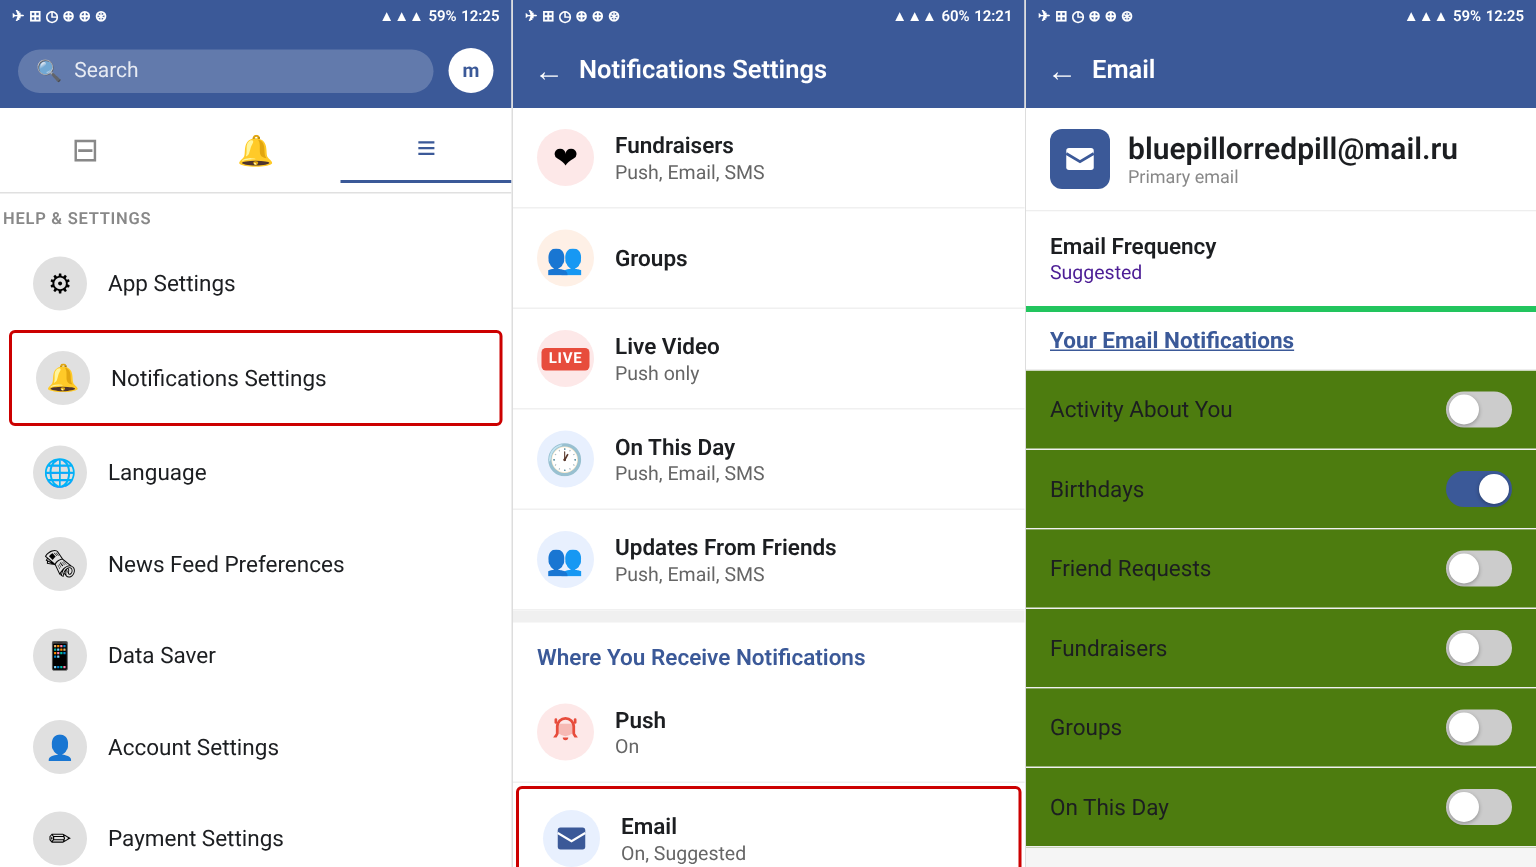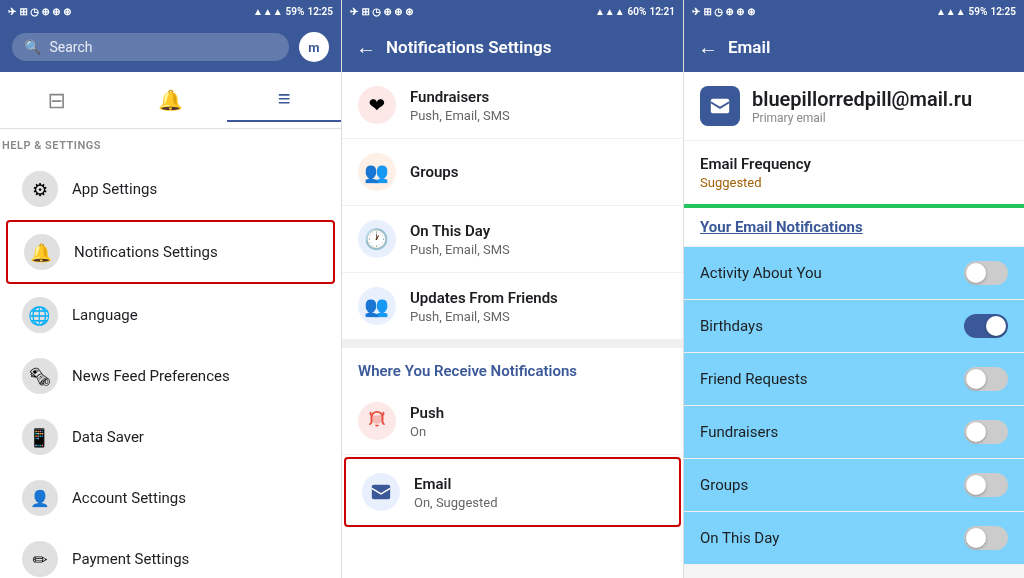--- a/index.html
+++ b/index.html
@@ -279,36 +279,36 @@
       padding: 14px 16px;
       border-bottom: 4px solid #22c55e;
     }
     .freq-label {
       font-size: 15px;
       font-weight: 600;
       color: #1c1e21;
     }
     .freq-value {
       font-size: 13px;
-      color: #a16207;
+      color: #4c1d95;
       margin-top: 2px;
     }
 
     .notif-section-title {
       background: white;
       padding: 10px 16px;
       font-size: 15px;
       font-weight: 700;
       color: #3b5998;
       border-bottom: 1px solid #eee;
       text-decoration: underline;
     }
 
     .toggle-item {
-      background: #7dd3fc;
+      background: #4d7c0f;
       display: flex;
       align-items: center;
       justify-content: space-between;
       padding: 14px 16px;
       border-bottom: 1px solid #f0f0f0;
       gap: 18px;
     }
     .toggle-label {
       font-size: 15px;
       color: #1c1e21;
@@ -462,20 +462,29 @@
       </div>
     </div>
 
     <div class="notif-item">
       <div class="notif-icon" style="background:#fef0e6;">👥</div>
       <div class="notif-info">
         <div class="notif-name">Groups</div>
       </div>
     </div>
 
+    <div class="notif-item">
+      <div class="notif-icon" style="background:#fde8e8;">
+        <span class="live-badge">LIVE</span>
+      </div>
+      <div class="notif-info">
+        <div class="notif-name">Live Video</div>
+        <div class="notif-desc">Push only</div>
+      </div>
+    </div>
 
     <div class="notif-item">
       <div class="notif-icon" style="background:#e8f0fe;">🕐</div>
       <div class="notif-info">
         <div class="notif-name">On This Day</div>
         <div class="notif-desc">Push, Email, SMS</div>
       </div>
     </div>
 
     <div class="notif-item">

